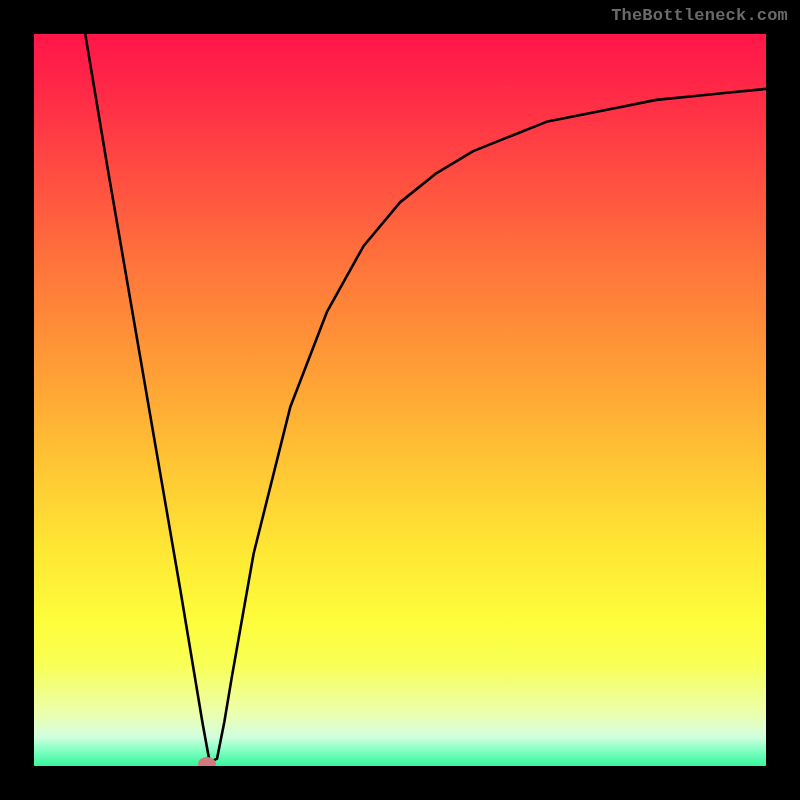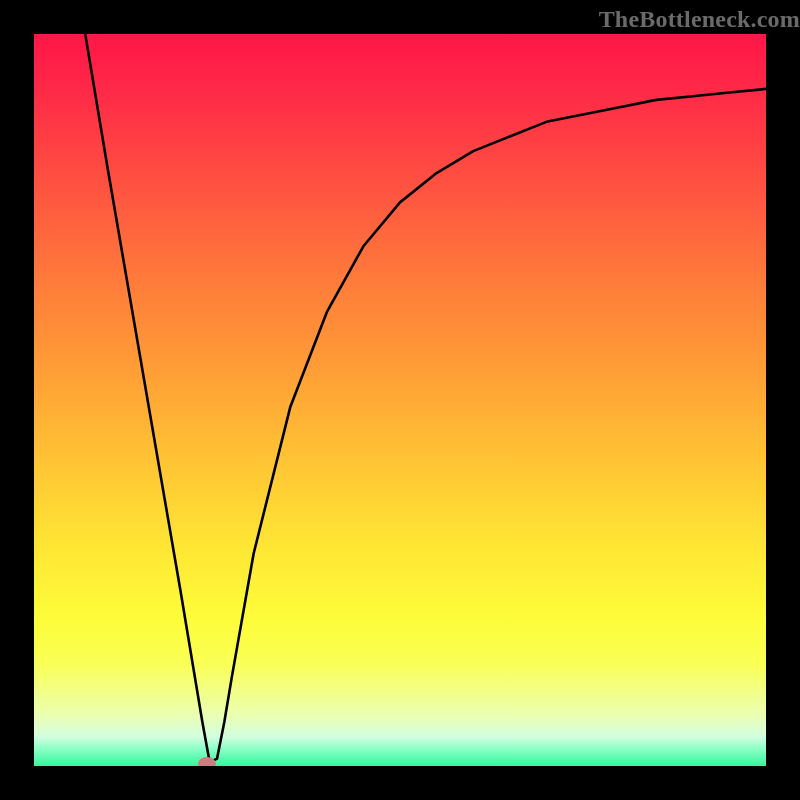--- a/index.html
+++ b/index.html
@@ -35,24 +35,24 @@
       #fdfd3a 80%,
       #f9ff55 86%,
       #ebffb1 93%,
       #d2ffe0 96%,
       #7dffc0 98%,
       #37f69d 100%
     );
   }
   .watermark {
     position: absolute;
-    right: 0;
+    right: 12px;
     top: 6px;
-    font-family: Liberation Serif, serif;
-    font-size: 24px;
+    font-family: Liberation Mono, monospace;
+    font-size: 17px;
     font-weight: bold;
     color: #6a6a6a;
     letter-spacing: 0.2px;
   }
   svg.curve {
     position: absolute;
     left: 0;
     top: 0;
     width: 732px;
     height: 732px;

